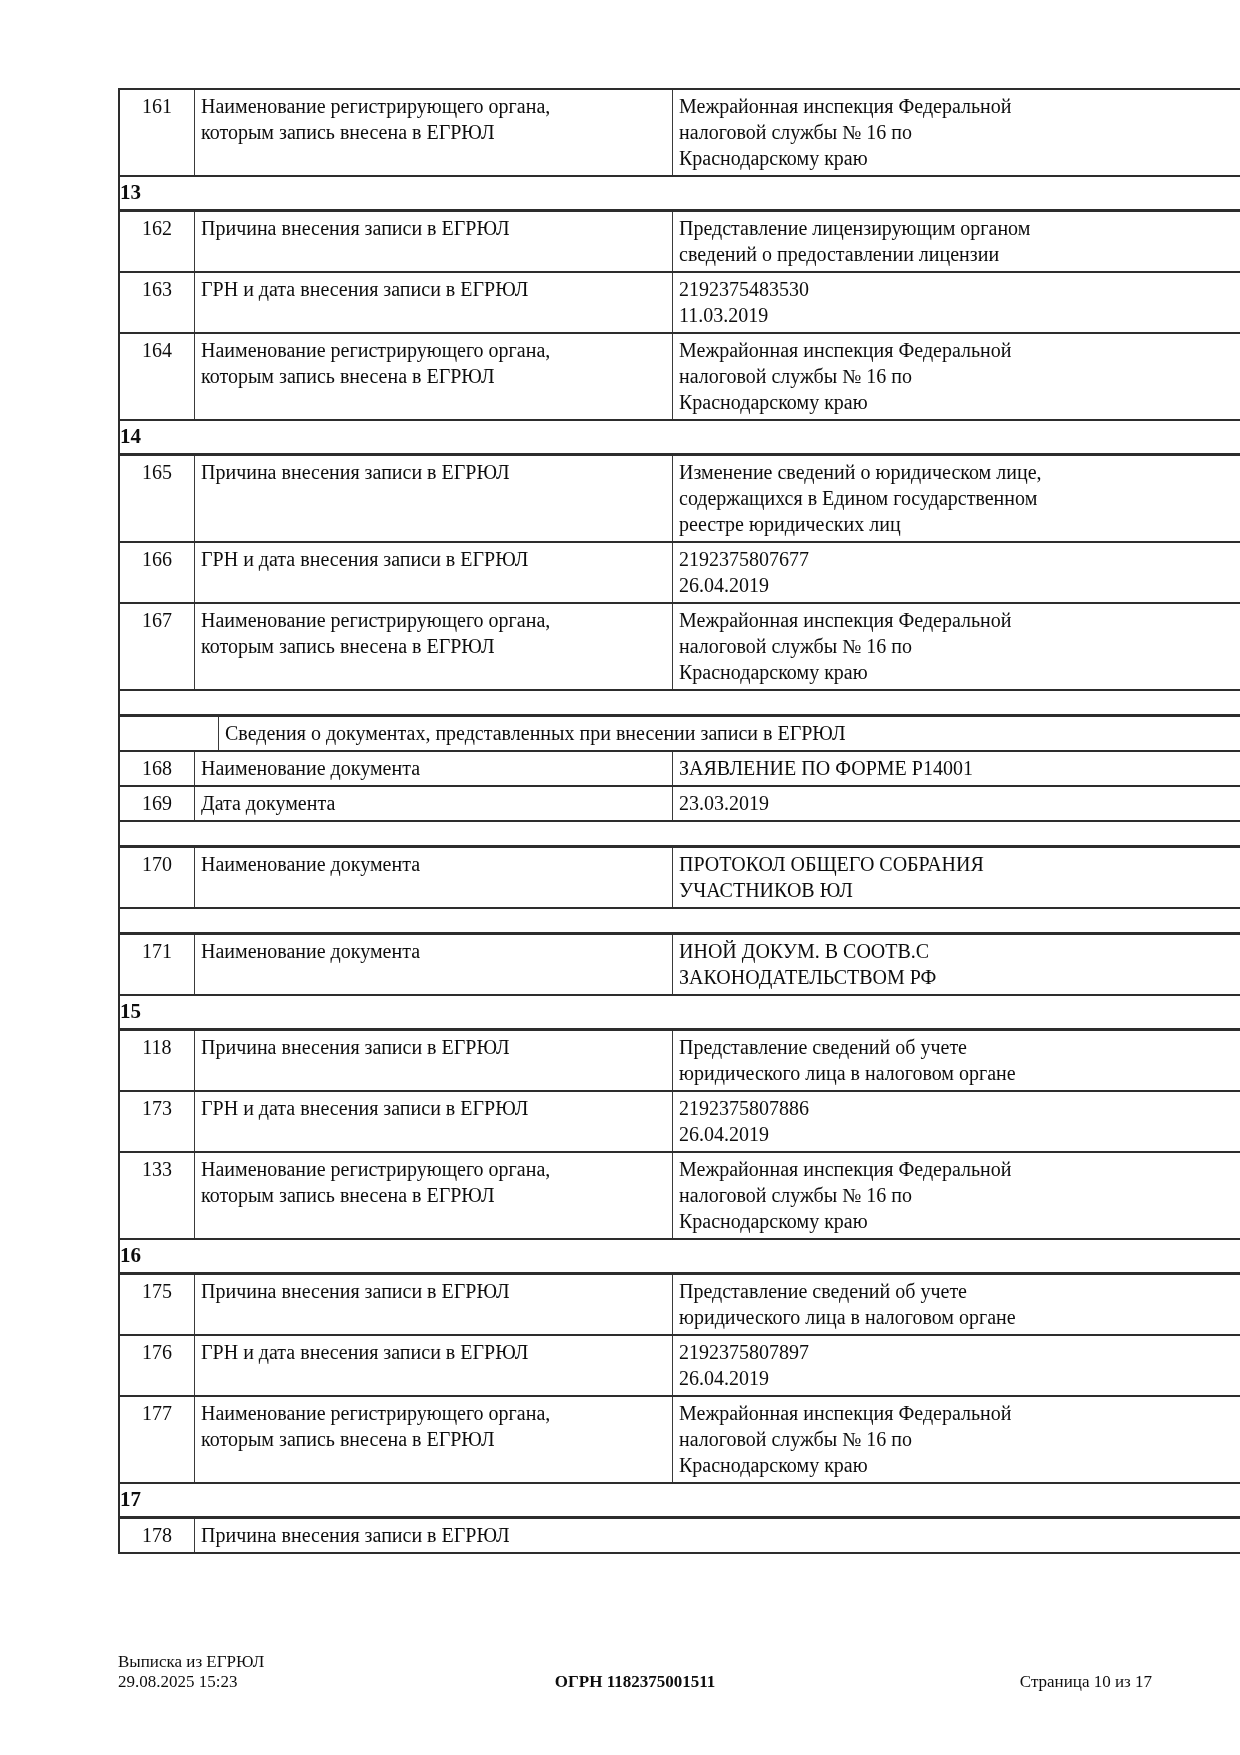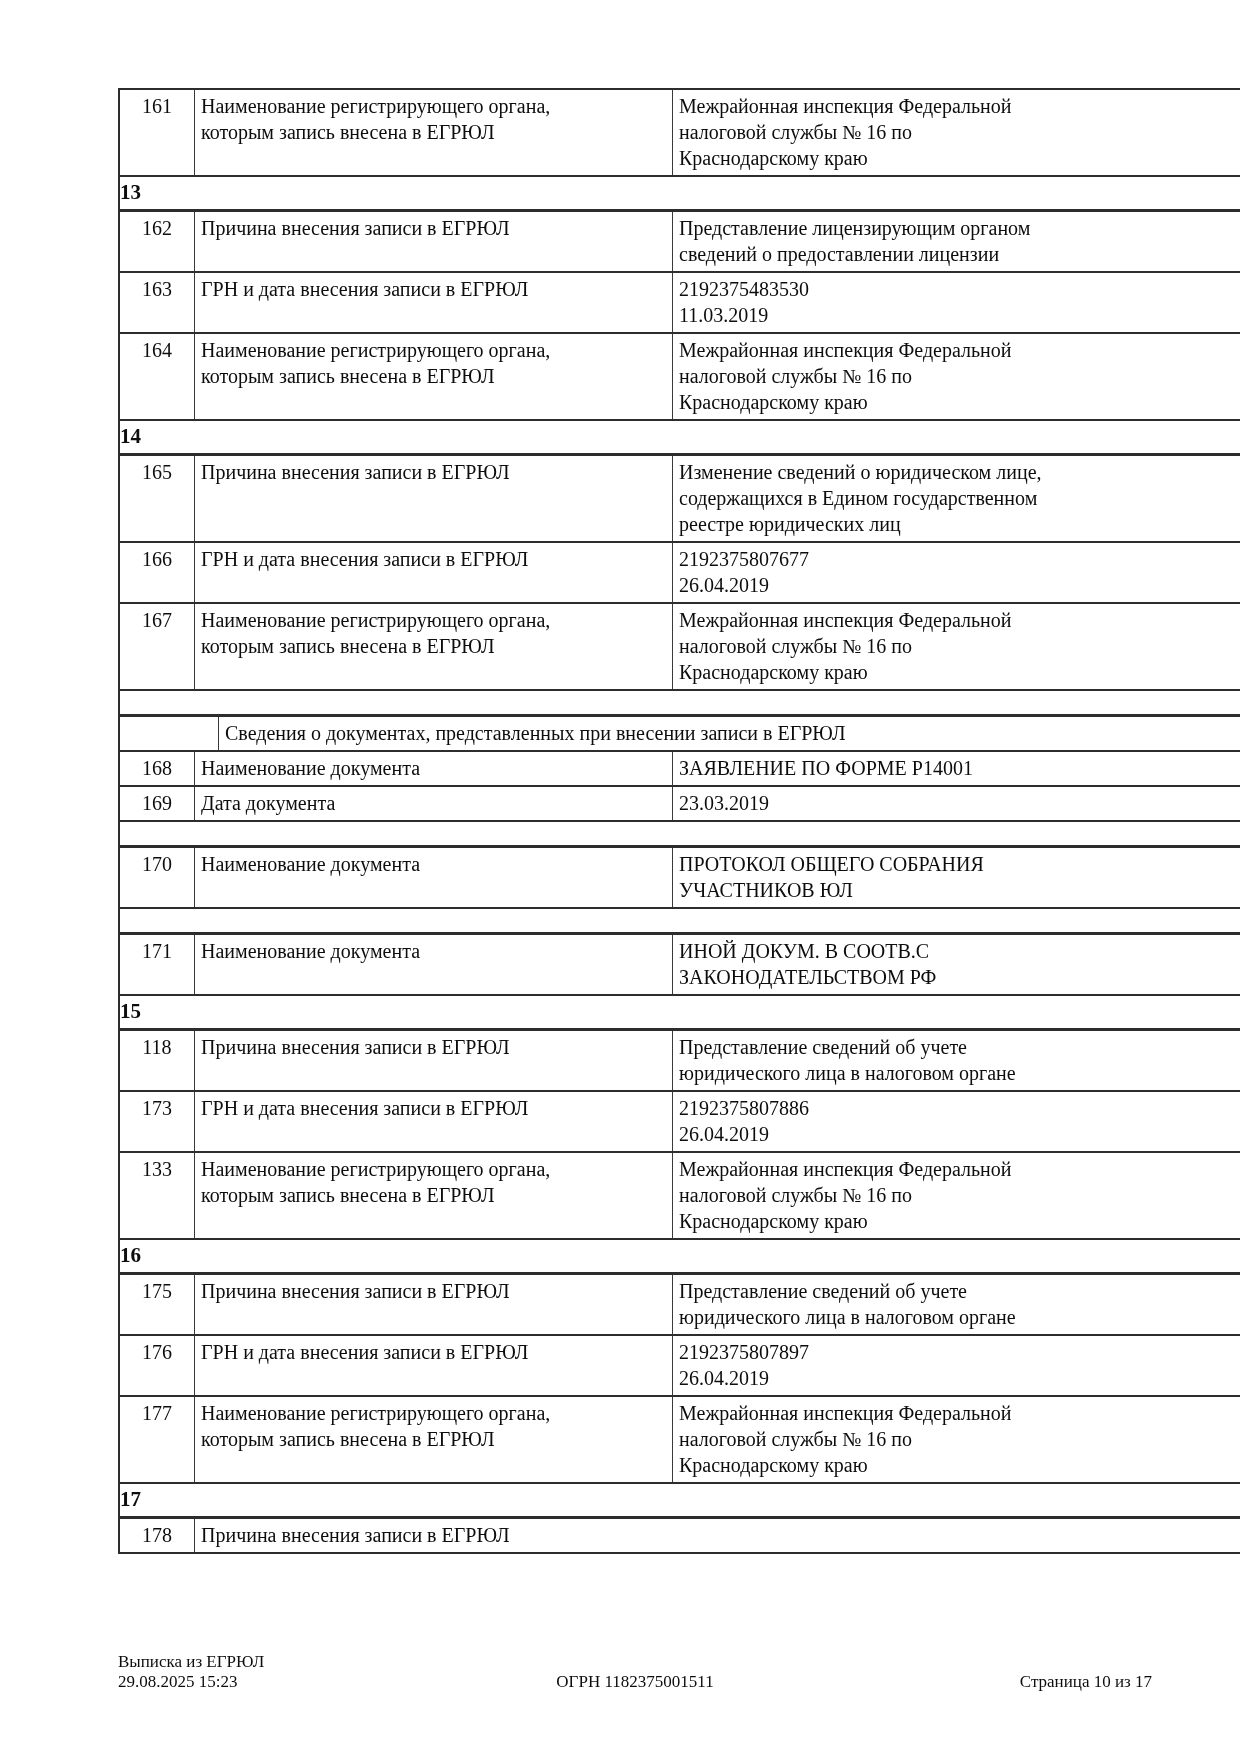--- a/index.html
+++ b/index.html
@@ -39,21 +39,21 @@
     position: absolute;
     left: 118px; top: 1652px;
     width: 1034px;
     font-size: 17px;
     line-height: 20px;
     color: #0d0d0d;
   }
   .footer-line1 { margin-bottom: 0; }
   .footer-line2 { display: flex; }
   .footer-line2 > div { flex: 1; }
-  .footer-center { text-align: center; }
+  .footer-center { text-align: center; font-weight: bold; }
   .footer-right { text-align: right; }
 </style>
 </head>
 <body>
 
 <div class="doc-table">
 
   <div class="row entry">
     <div class="cell cell-num">161</div>
     <div class="cell cell-field">Наименование регистрирующего органа,

